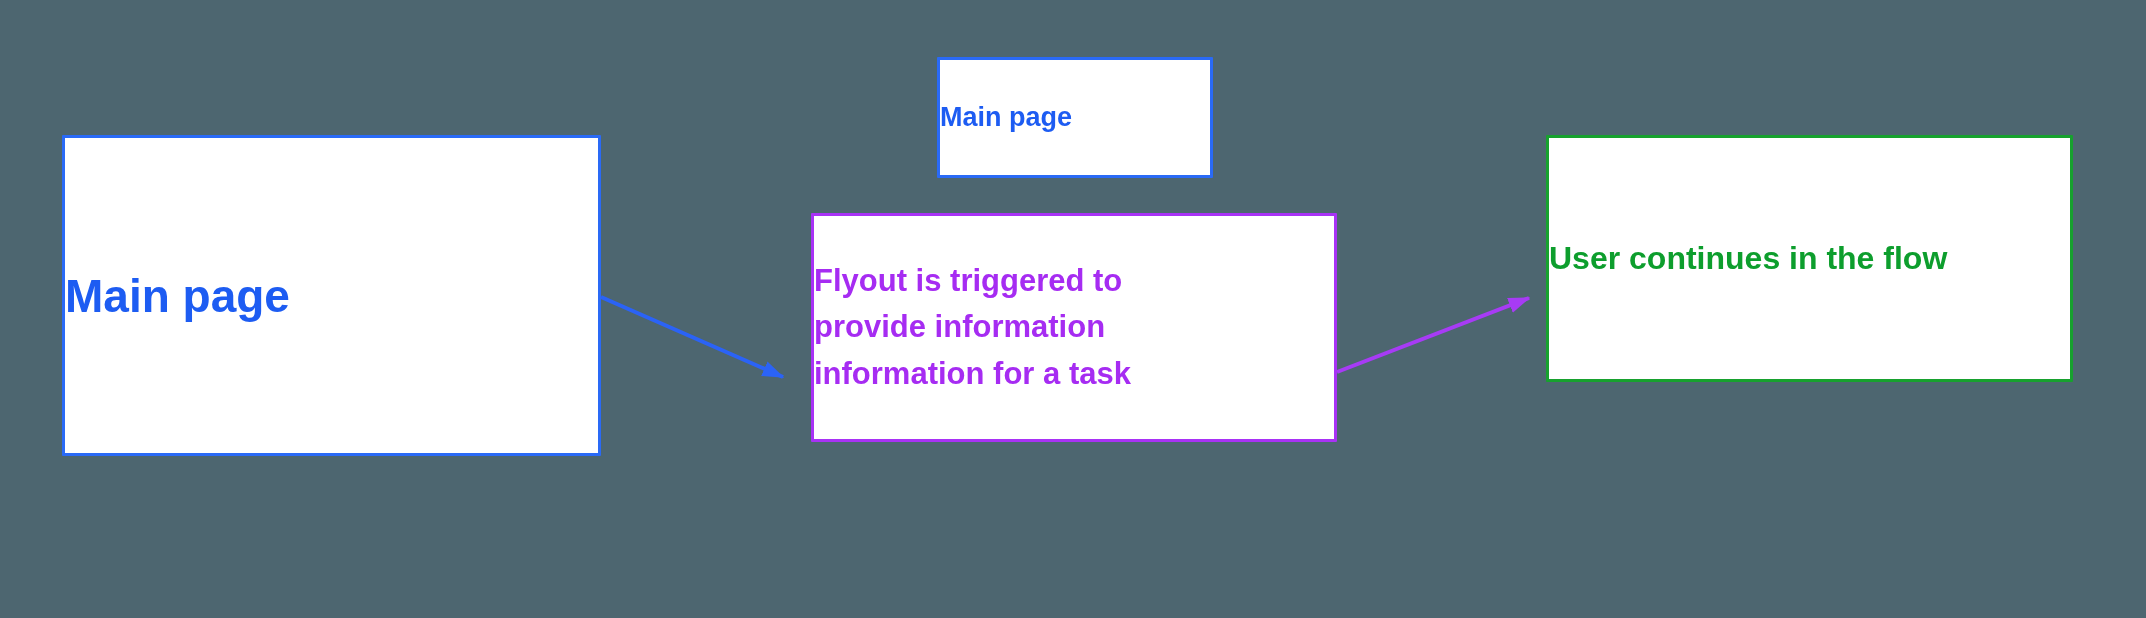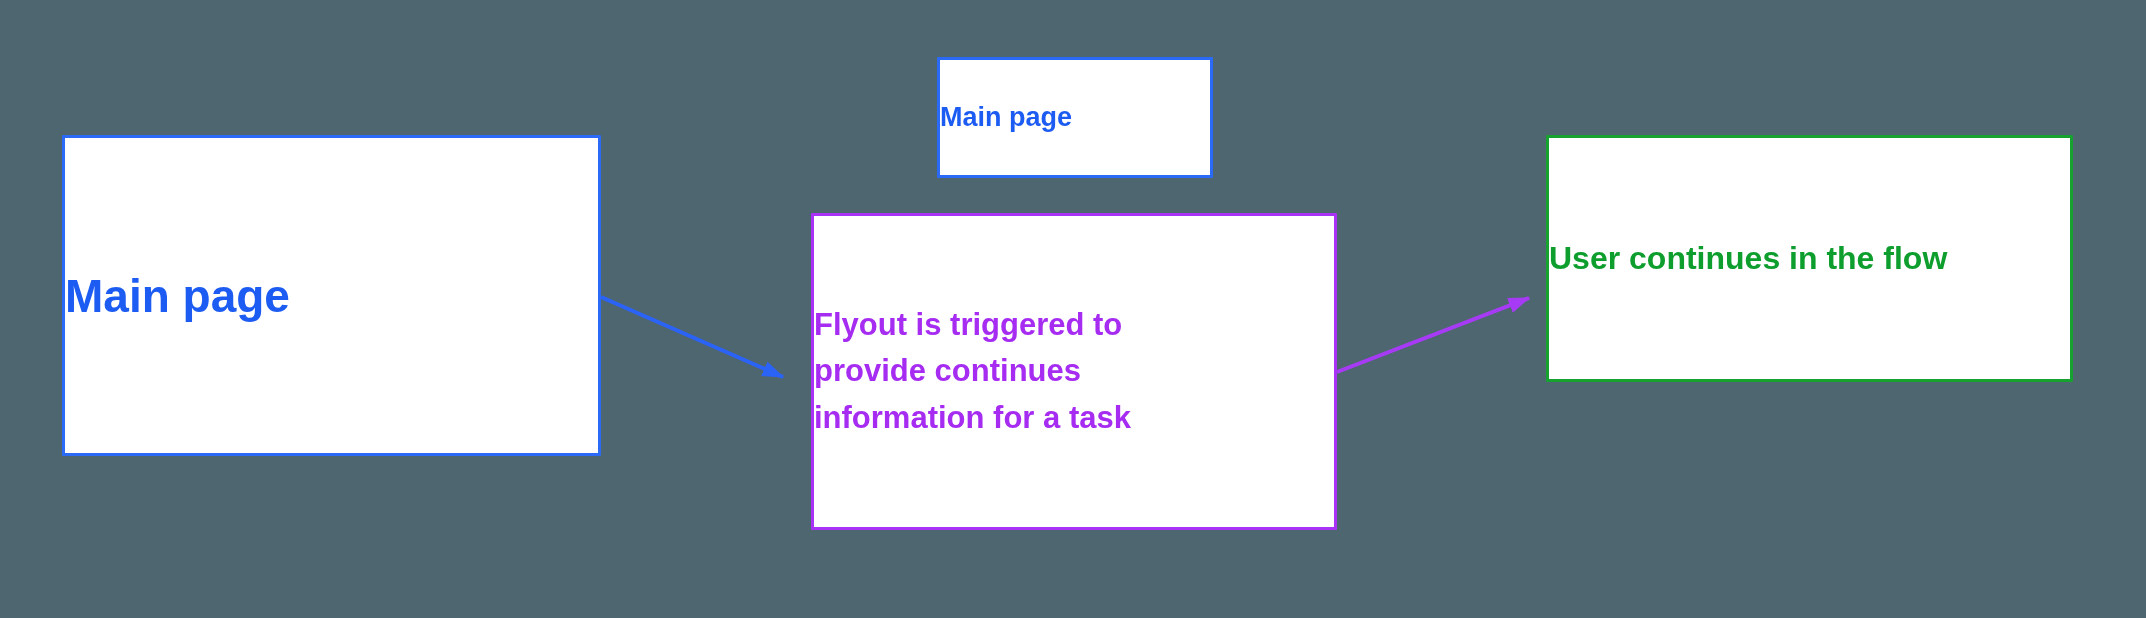--- a/index.html
+++ b/index.html
@@ -56,21 +56,21 @@
   }
   .node-main-page-small {
     left: 937px; top: 57px;
     width: 276px; height: 121px;
     border: 3px solid var(--blue-border);
     color: var(--blue);
     font-size: 27px;
   }
   .node-flyout {
     left: 811px; top: 213px;
-    width: 526px; height: 317px;
+    width: 526px; height: 229px;
     border: 3px solid var(--purple-border);
     color: var(--purple);
     font-size: 31px;
     line-height: 1.5;
   }
   .node-user-continues {
     left: 1546px; top: 135px;
     width: 527px; height: 247px;
     border: 3px solid var(--green-border);
     color: var(--green);
@@ -99,21 +99,21 @@
   <div class="node node-main-page">
     <span class="node-label">Main page</span>
   </div>
 
   <div class="node node-main-page-small">
     <span class="node-label">Main page</span>
   </div>
 
   <div class="node node-flyout">
     <span class="node-label">Flyout is triggered to</span>
-    <span class="node-label">provide continues</span>
+    <span class="node-label">provide information</span>
     <span class="node-label">information for a task</span>
   </div>
 
   <div class="node node-user-continues">
     <span class="node-label">User continues in the flow</span>
   </div>
 
 </div>
 
 </body></html>

